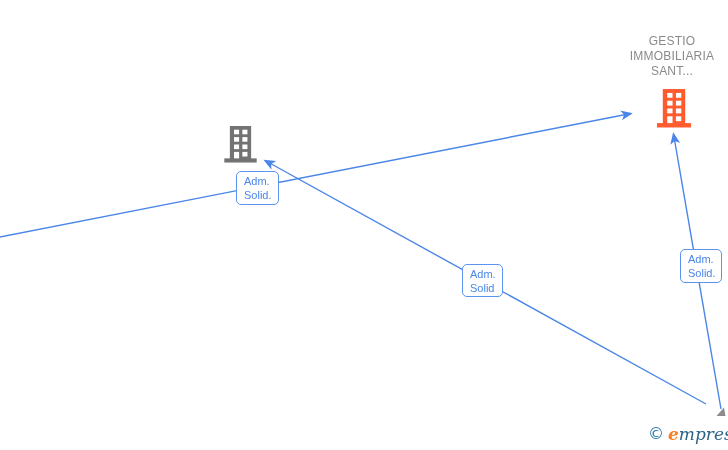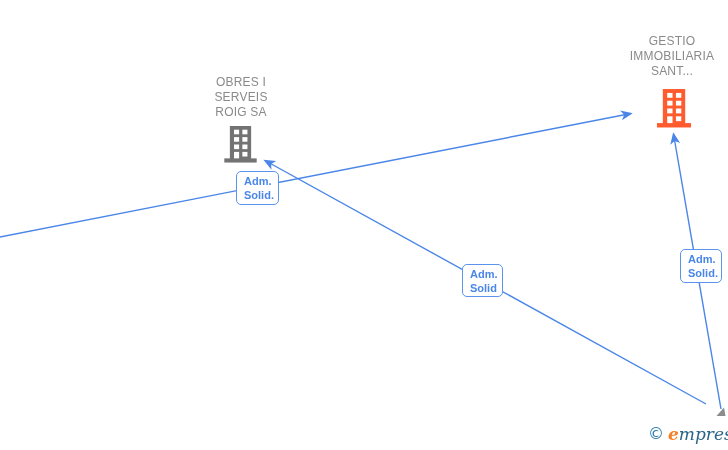--- a/index.html
+++ b/index.html
@@ -34,21 +34,20 @@
   .rel-box{
     position:absolute;z-index:3;
     background:#ffffff;
     border:1.4px solid var(--box-border);
     border-radius:5px;
     color:var(--edge-blue);
     font-size:11px;line-height:14px;
     padding:2px 0 2px 7px;
     box-sizing:border-box;
     cursor:pointer;
-    font-weight:bold;
   }
   .rel-box span{display:block;}
   .watermark{
     position:absolute;z-index:4;
     left:648px;top:422px;
     display:flex;align-items:center;gap:4px;
     cursor:pointer;
     white-space:nowrap;
   }
   .wm-copy{
@@ -77,25 +76,20 @@
 
     <line x1="-8" y1="238.5" x2="631" y2="113.5" stroke="#4a86e8" stroke-width="1.4" marker-end="url(#arrow)"></line>
 
     <line x1="706" y1="404" x2="265" y2="160.5" stroke="#4a86e8" stroke-width="1.4" marker-end="url(#arrow)"></line>
 
     <line x1="721" y1="409" x2="673.5" y2="134" stroke="#4a86e8" stroke-width="1.4" marker-end="url(#arrow)"></line>
 
     <polygon points="716.5,416 724,407.5 725.5,416" fill="#8c8c8c"></polygon>
   </svg>
 
-  <div class="company-label" style="left:181px;top:75px;">
-    <span>OBRES I</span>
-    <span>SERVEIS</span>
-    <span>ROIG SA</span>
-  </div>
 
   <svg class="company-icon" style="left:222px;top:126px;" width="37" height="37" viewBox="0 0 37 40">
     <rect x="1" y="35" width="35" height="4.5" fill="#737373"></rect>
     <rect x="7" y="0" width="23" height="36" fill="#737373"></rect>
     <rect x="11.5" y="4" width="5.5" height="5" fill="#ffffff"></rect>
     <rect x="20.5" y="4" width="5.5" height="5" fill="#ffffff"></rect>
     <rect x="11.5" y="12" width="5.5" height="5" fill="#ffffff"></rect>
     <rect x="20.5" y="12" width="5.5" height="5" fill="#ffffff"></rect>
     <rect x="11.5" y="20" width="5.5" height="5" fill="#ffffff"></rect>
     <rect x="20.5" y="20" width="5.5" height="5" fill="#ffffff"></rect>

